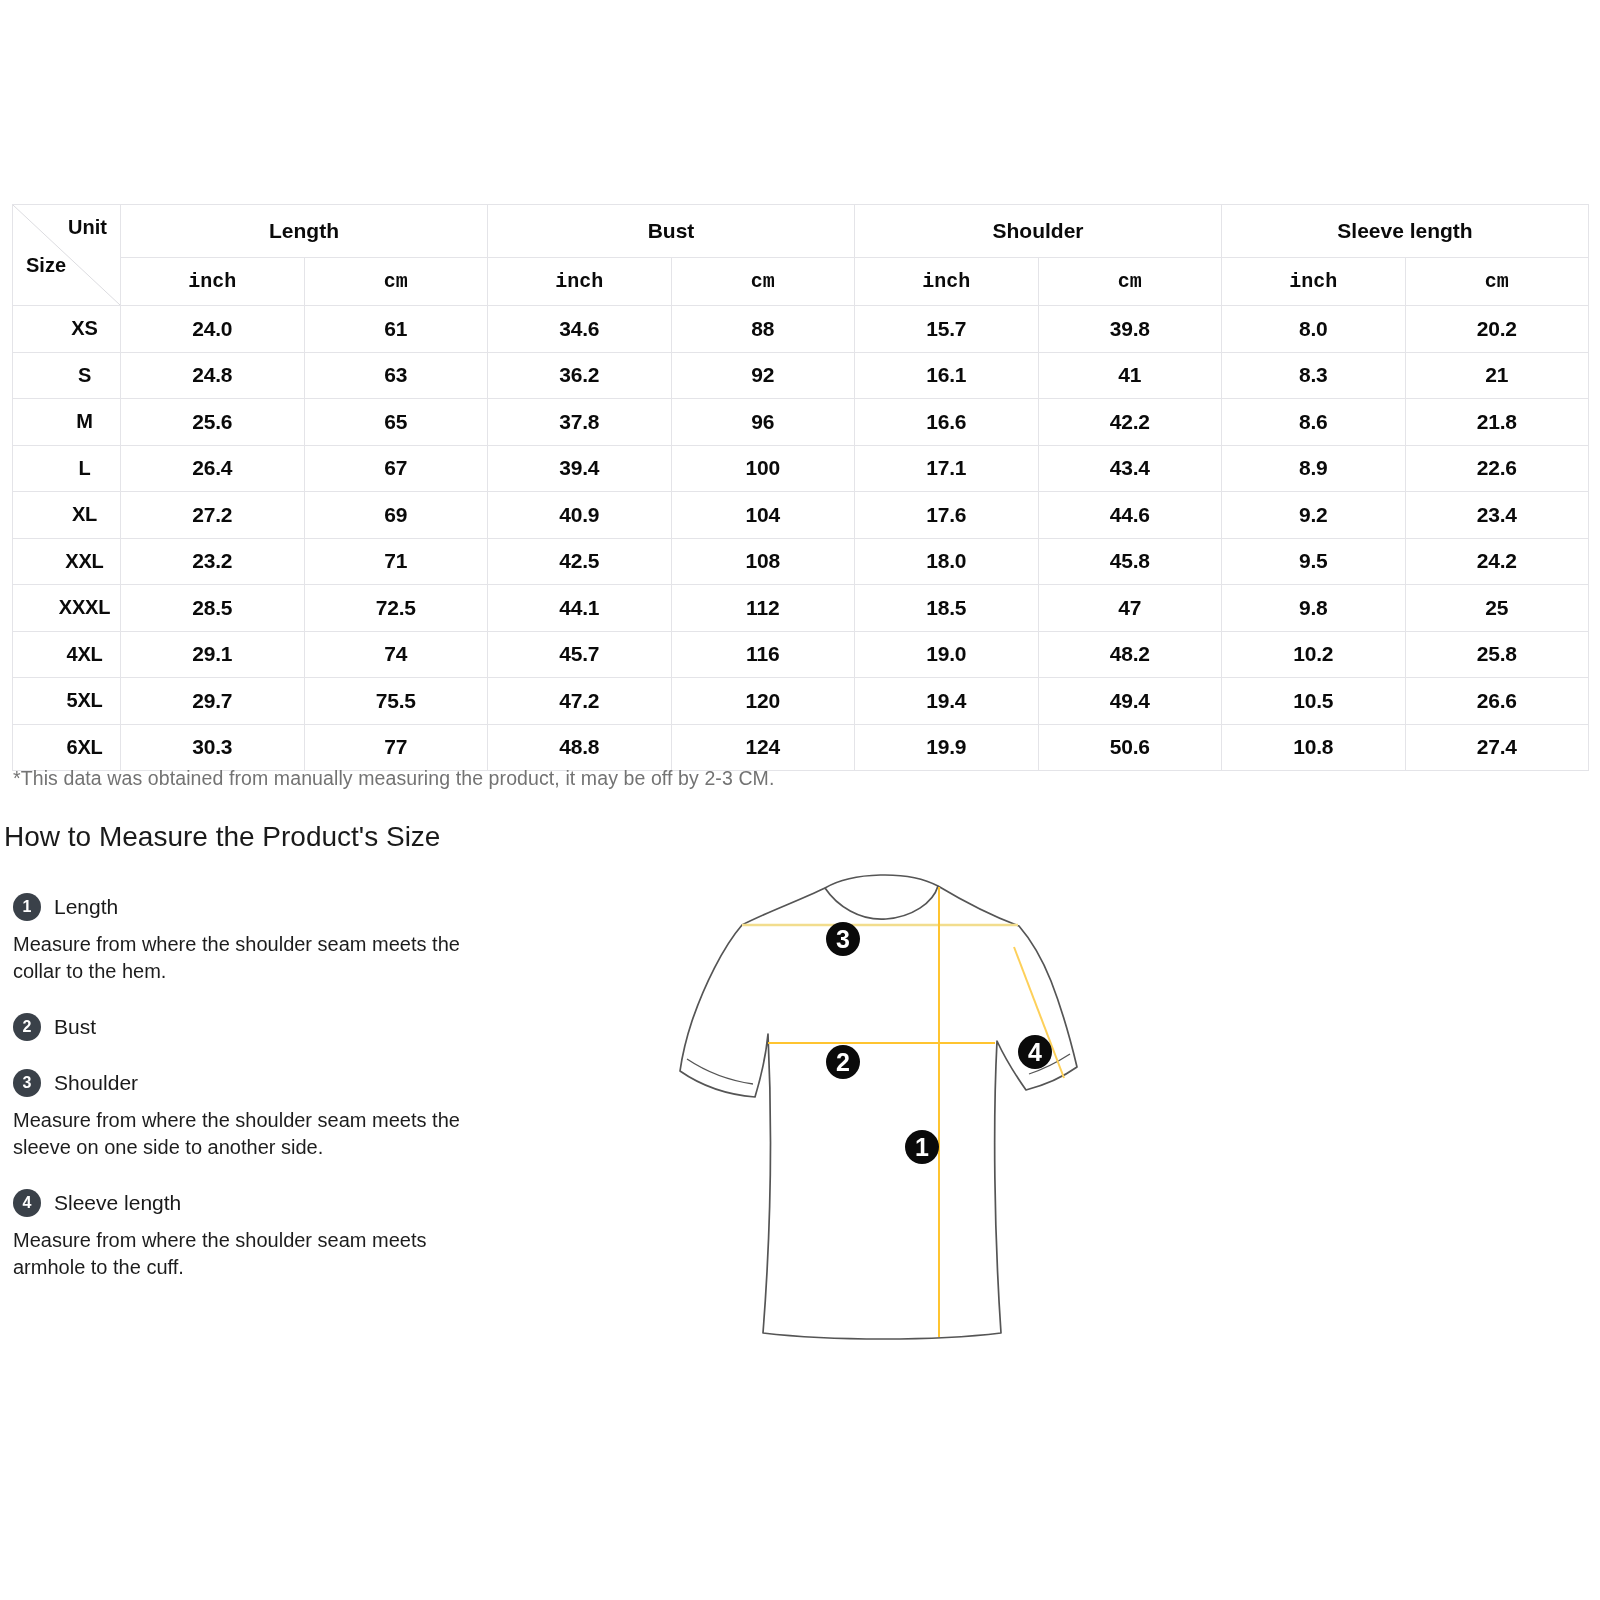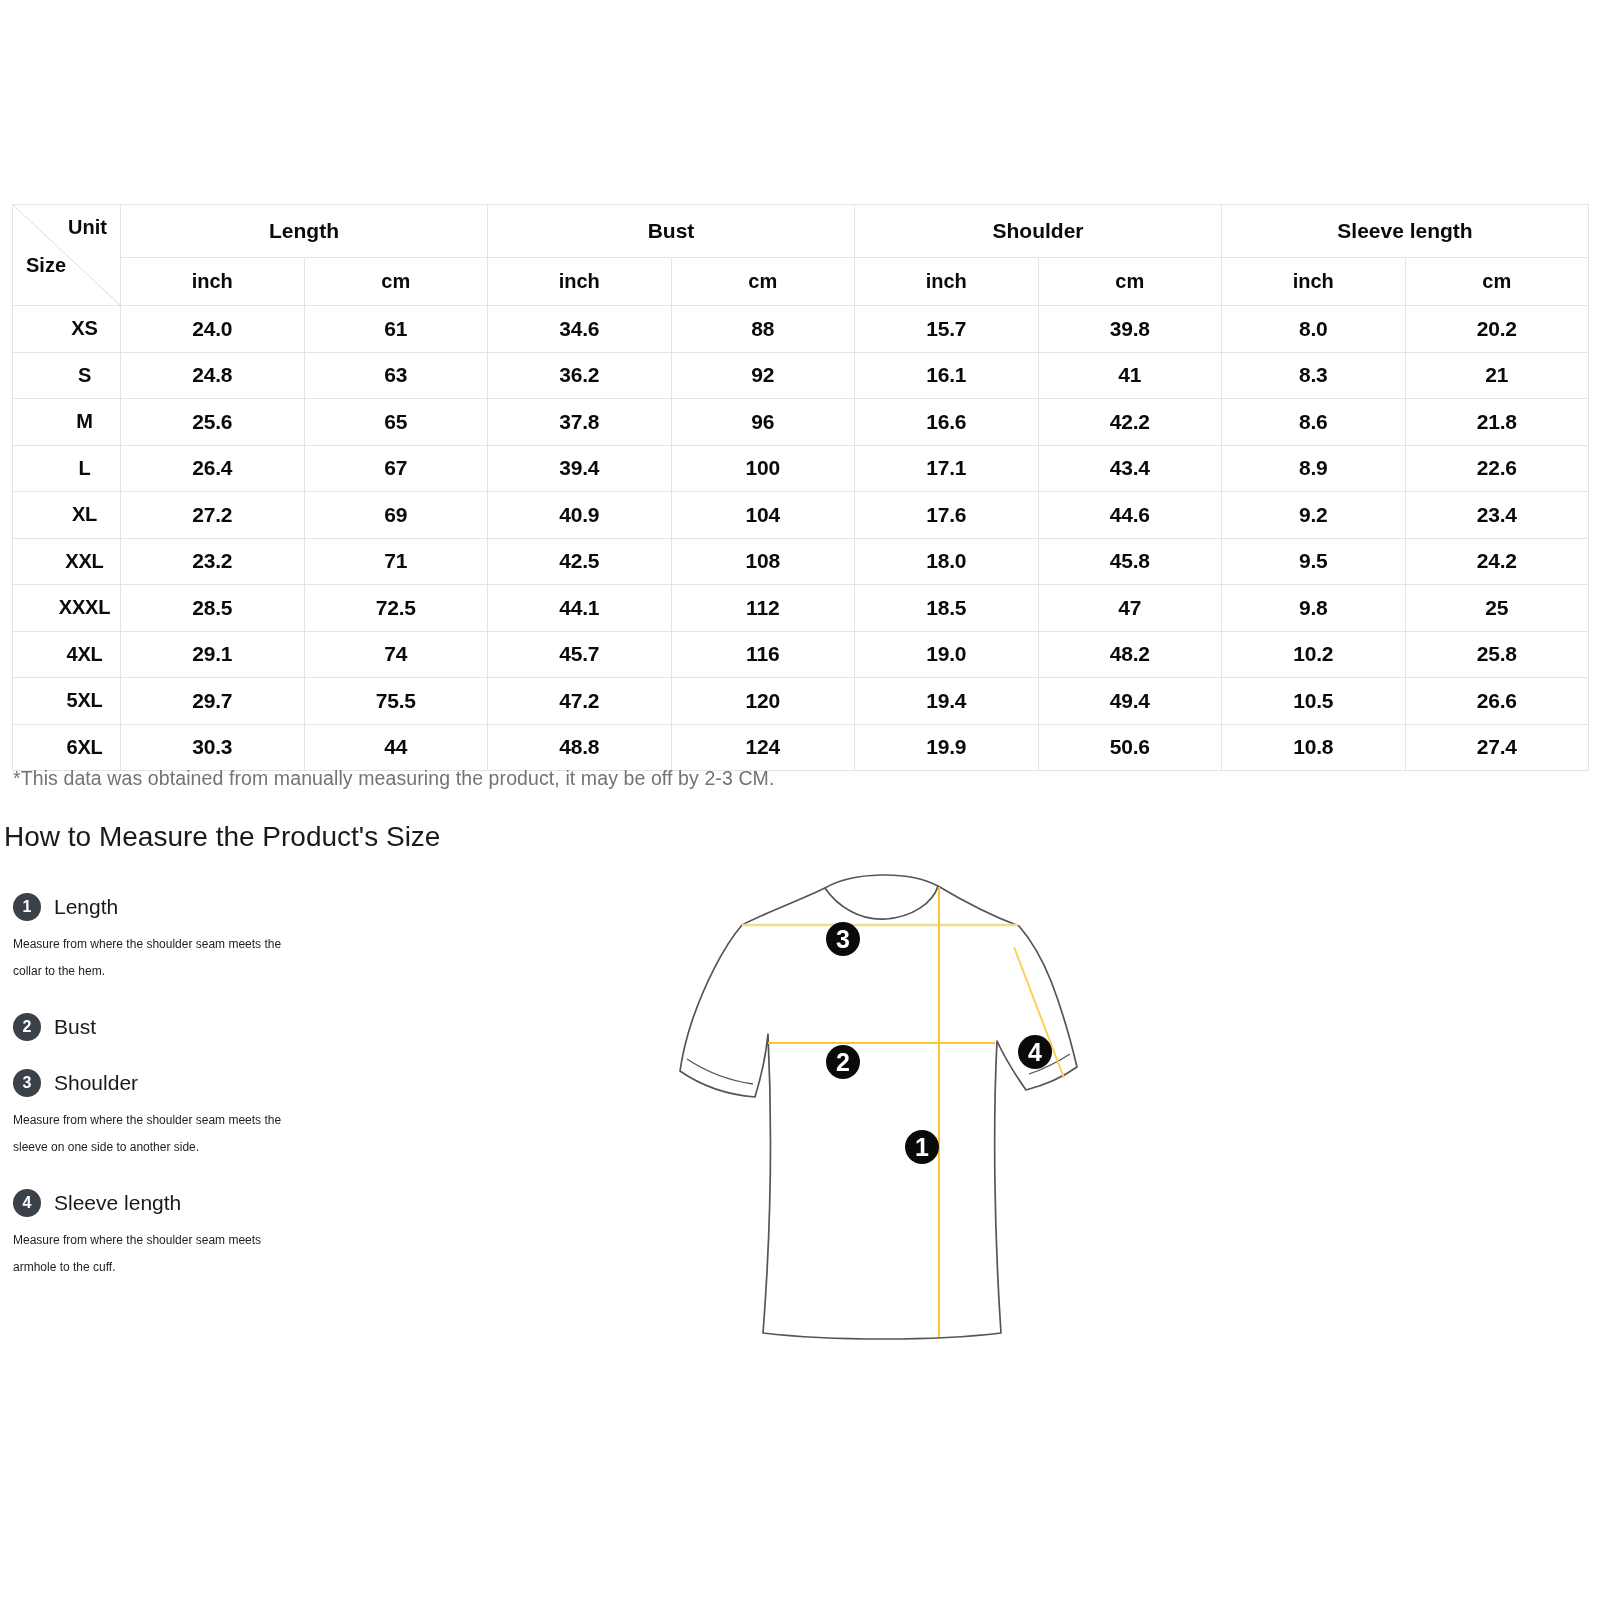--- a/index.html
+++ b/index.html
@@ -13,21 +13,21 @@
   .size-table-wrap { position:absolute; left:12px; top:204px; width:1577px; }
   table.size-table {
     width:100%; border-collapse:collapse; table-layout:fixed;
     font-weight:bold; color:#0a0a0a; background:#fff;
   }
   table.size-table th, table.size-table td {
     border:1px solid #e4e4e8; text-align:center; vertical-align:middle;
     white-space:nowrap; overflow:hidden;
   }
   tr.group-row    { height:53px;margin-left:8px; }
-  tr.subhead-row  { height:48px; }
+  tr.subhead-row  { height:48px;font-family:Liberation Mono, monospace; }
   tbody tr        { height:46.5px; }
   th.group-label  { font-size:21px; }
   th.subhead      { font-size:20px; }
   tbody td        { font-size:21px; letter-spacing:-0.2px; }
   tbody td.size-cell { font-size:20px;padding-left:36px; }
 
   th.corner { position:relative; width:108px; }
   .corner-svg { position:absolute; left:0; top:0; width:100%; height:100%; }
   .corner-unit { position:absolute; top:11px;    right:13px; font-size:20px; }
   .corner-size { position:absolute; bottom:28px; left:13px;  font-size:20px; }
@@ -46,21 +46,21 @@
   .sections { position:absolute; left:13px; top:893px; width:580px; }
   .section { margin-bottom:28px; }
   .sec-head { display:flex; align-items:center; height:28px; }
   .sec-badge {
     width:28px; height:28px; border-radius:50%; background:#3a4149;
     color:#ffffff; font-size:16px; font-weight:bold;
     display:flex; align-items:center; justify-content:center; flex:0 0 28px;
   }
   .sec-label { margin-left:13px; font-size:21px; color:#1a1a1a; }
   .sec-desc {
-    margin-top:10px; font-size:12px; line-height:27px; color:#1d1d1d;
+    margin-top:10px; font-size:20px; line-height:27px; color:#1d1d1d;
   }
 
   
   .shirt-svg { position:absolute; left:640px; top:850px; width:460px; height:510px; }
 </style>
 </head>
 <body>
 
 <div class="page">
 
@@ -198,21 +198,21 @@
             <td>47.2</td>
             <td>120</td>
             <td>19.4</td>
             <td>49.4</td>
             <td>10.5</td>
             <td>26.6</td>
           </tr>
           <tr>
             <td class="size-cell">6XL</td>
             <td>30.3</td>
-            <td>44</td>
+            <td>77</td>
             <td>48.8</td>
             <td>124</td>
             <td>19.9</td>
             <td>50.6</td>
             <td>10.8</td>
             <td>27.4</td>
           </tr>
         </tbody>
     </table>
   </div>

